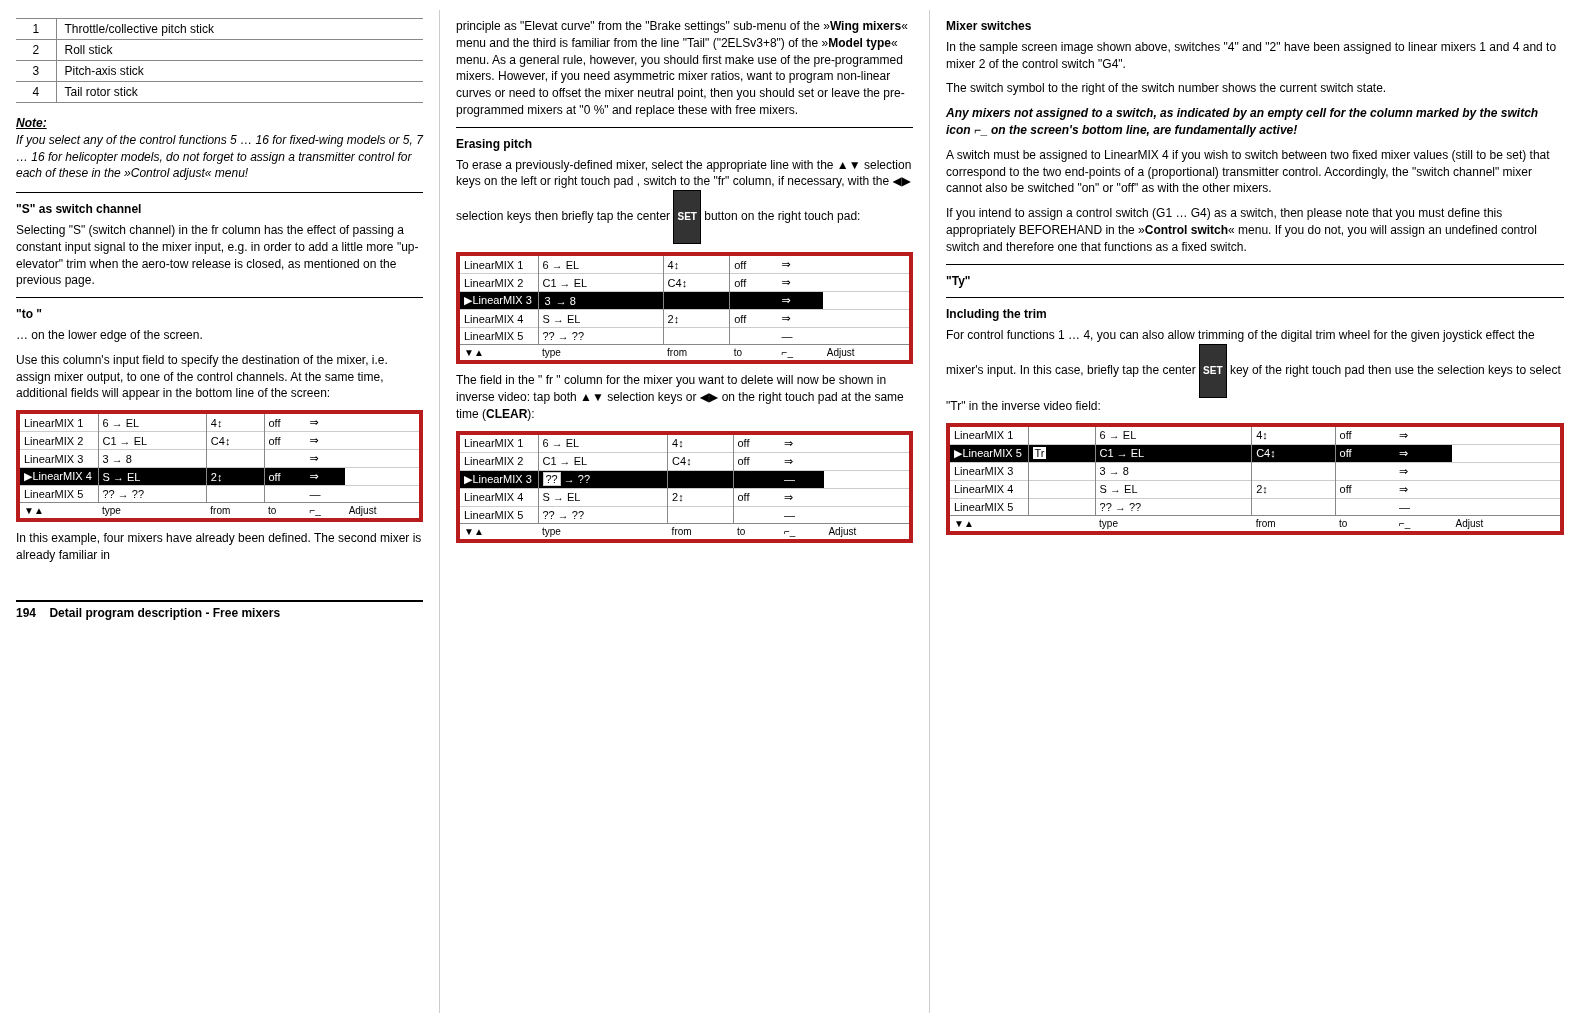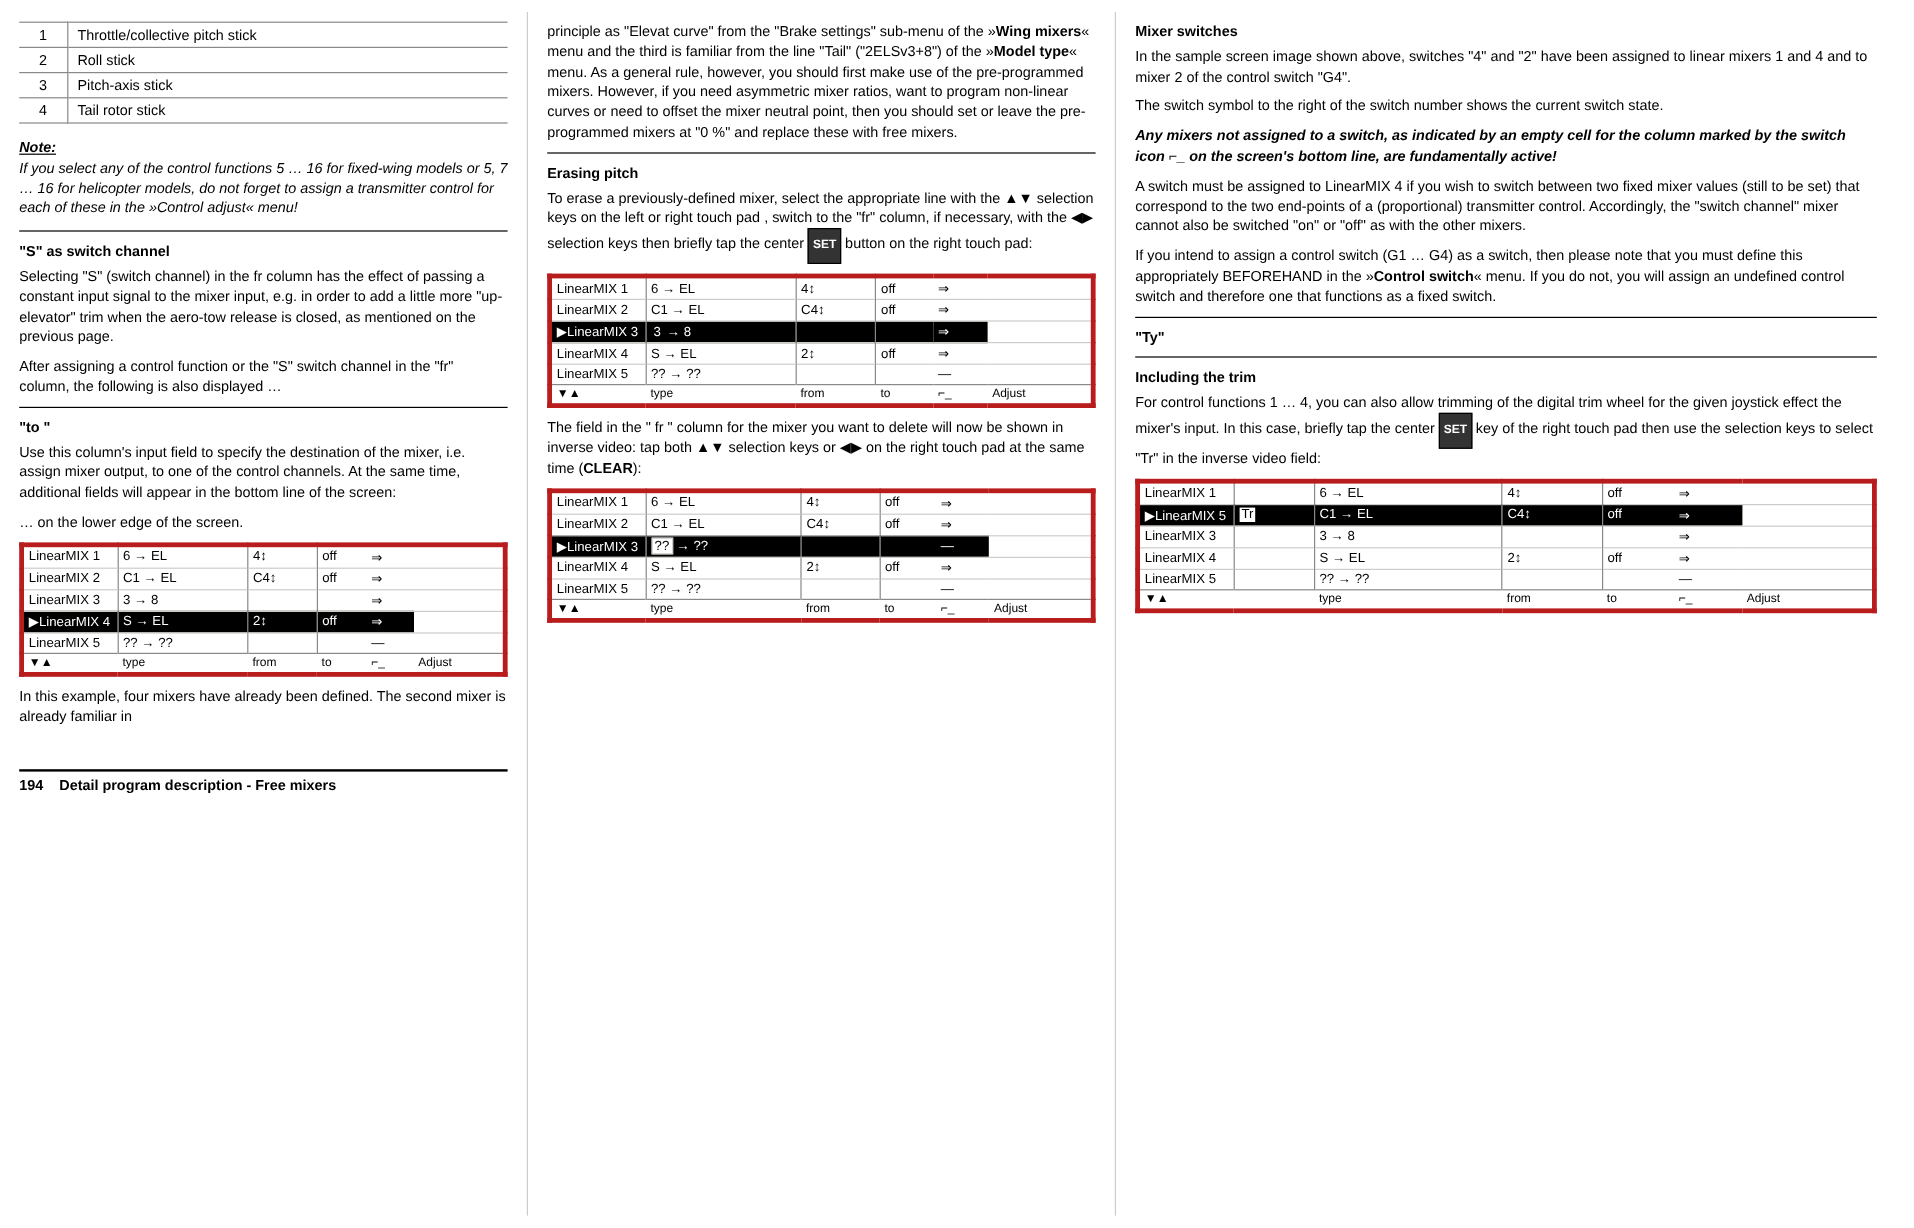--- a/index.html
+++ b/index.html
@@ -95,21 +95,21 @@
     .bold { font-weight: bold; }
     .underline { text-decoration: underline; }
     hr.section-hr { border: none; border-top: 1px solid #000; margin: 8px 0; }
 
     .set-button {
       display: inline-block;
       background: #333;
       color: #fff;
       font-size: 10px;
       font-weight: bold;
-      padding: 7px 3px;
+      padding: 19px 3px;
       border: 1px solid #000;
       font-family: Arial;
     }
 
     .mixer-name-col { width: 80px; }
 
     
     .bold-italic { font-weight: bold; font-style: italic; }
   </style>
 </head>
@@ -141,26 +141,25 @@
       </table>
 
     <p class="note-italic">
       <span class="underline bold">Note:</span><br>
       <span>If you select any of the control functions 5 … 16 for fixed-wing models or 5, 7 … 16 for helicopter models, do not forget to assign a transmitter control for each of these in the »Control adjust« menu!</span>
     </p>
 
     <hr class="section-hr">
     <p class="section-title">"S" as switch channel</p>
     <p>Selecting "S" (switch channel) in the fr column has the effect of passing a constant input signal to the mixer input, e.g. in order to add a little more "up-elevator" trim when the aero-tow release is closed, as mentioned on the previous page.</p>
-    <p>After assigning a control function or the "S" switch channel in the "fr" column, the following is also displayed …</p>
 
     <hr class="section-hr">
     <p class="section-title">"to "</p>
+    <p>… on the lower edge of the screen.</p>
     <p>Use this column's input field to specify the destination of the mixer, i.e. assign mixer output, to one of the control channels. At the same time, additional fields will appear in the bottom line of the screen:</p>
-    <p>… on the lower edge of the screen.</p>
 
     <table class="mixer-display">
       <tbody>
           <tr>
         <td class="mixer-name-col">LinearMIX  1</td>
         <td class="col-border-left">6 → EL</td>
         <td class="col-border-left col-border-right">4↕</td>
         <td>off</td>
         <td>⇒</td>
       </tr>

